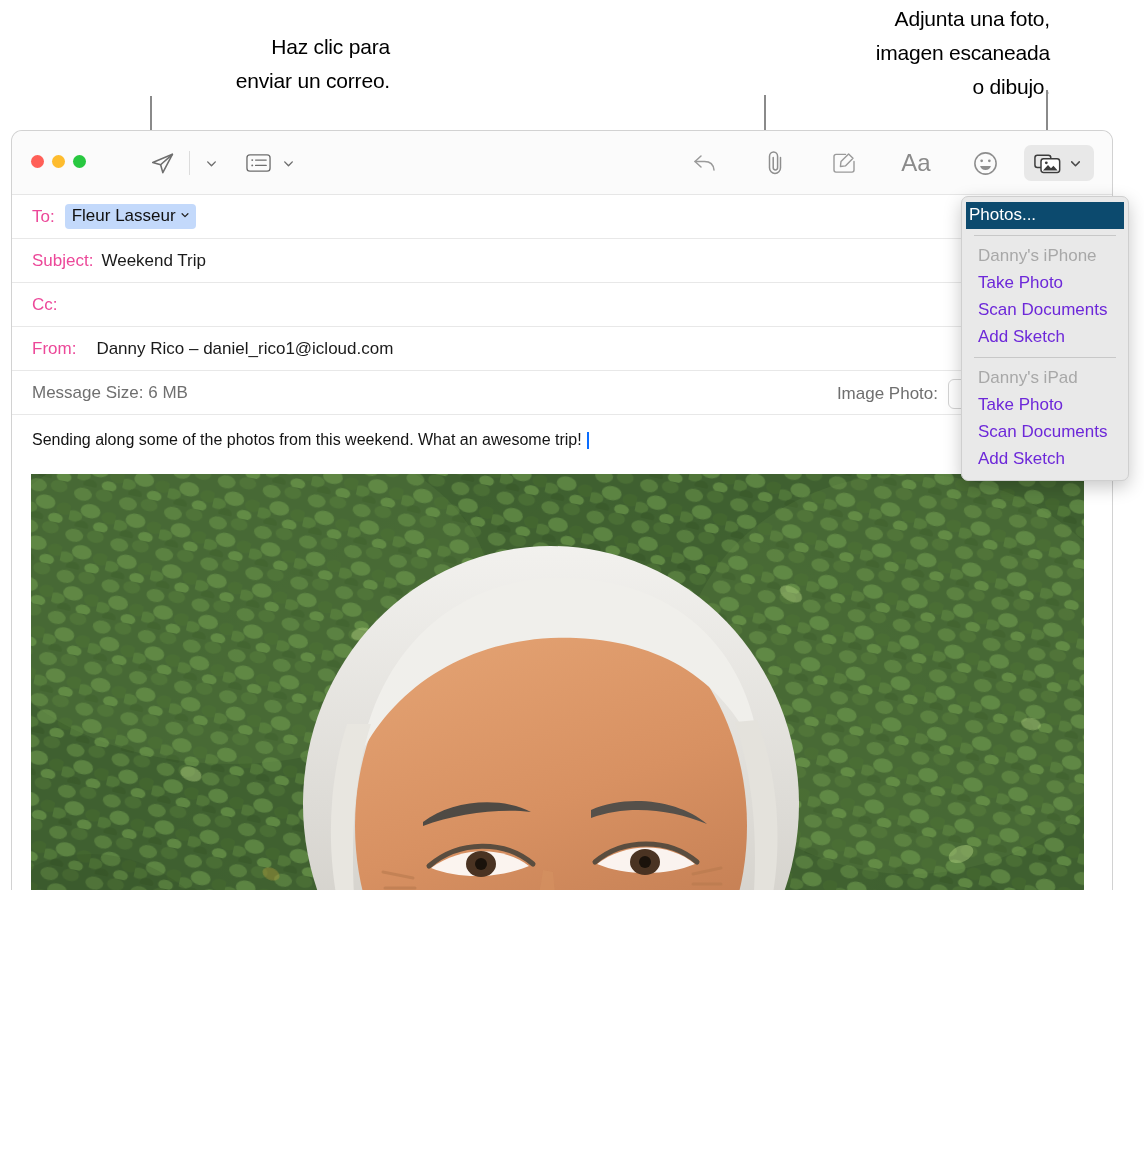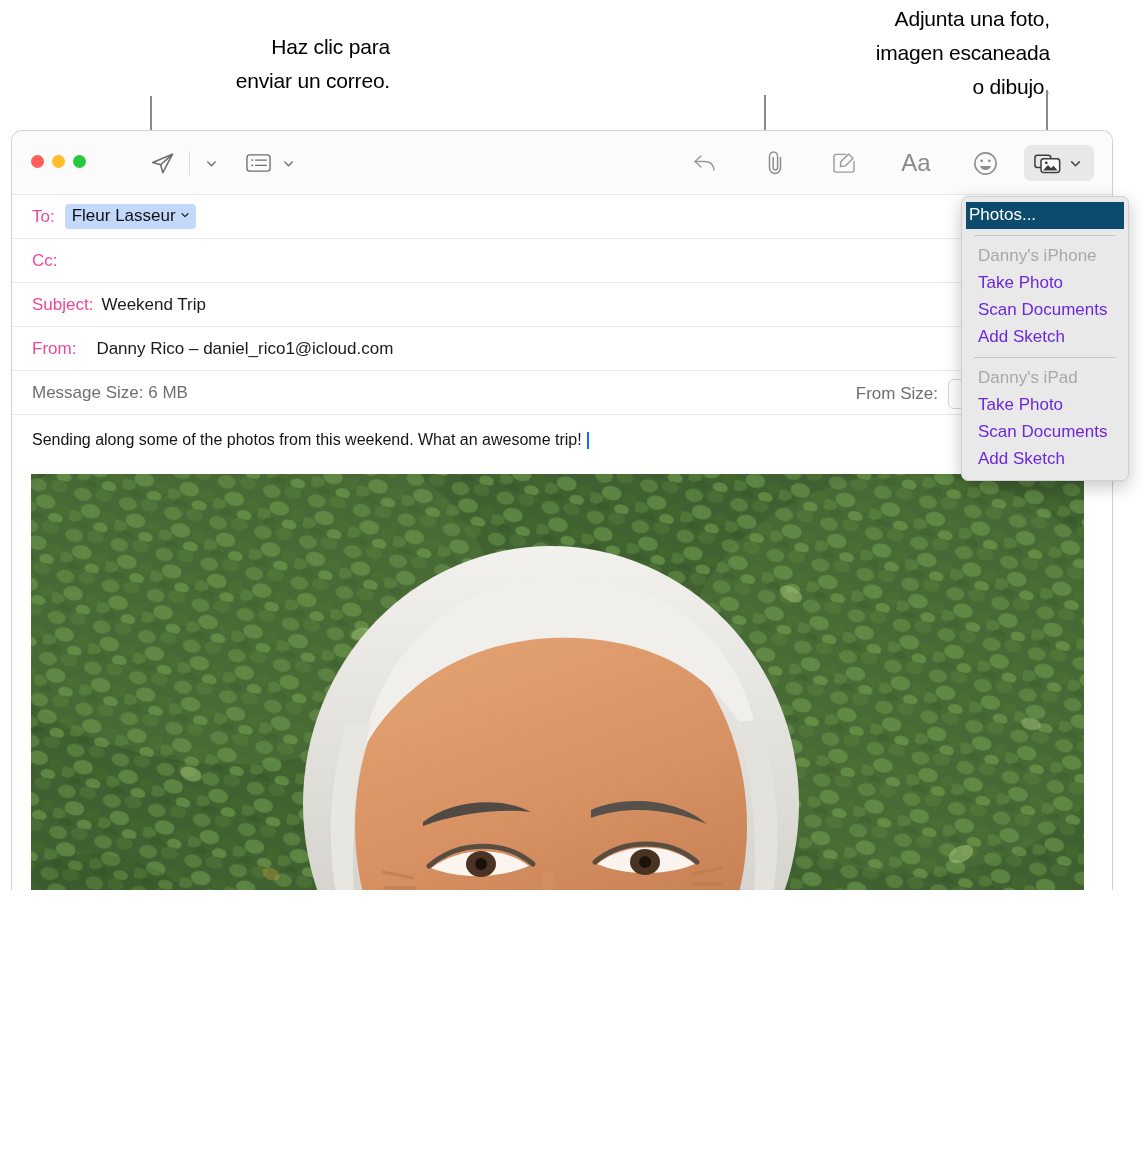--- a/index.html
+++ b/index.html
@@ -354,39 +354,39 @@
       <span class="token">
         <span>Fleur Lasseur</span>
         <span class="chev">
           <svg width="10" height="10" viewBox="0 0 12 12" fill="none" stroke="#222" stroke-width="1.5" stroke-linecap="round" stroke-linejoin="round">
               <path d="M2.5 4.5 6 8 9.5 4.5"></path>
             </svg>
         </span>
       </span>
     </div>
 
+    <div class="field-row" id="row-subject">
+      <span class="field-label">Subject:</span>
+      <span class="field-value">Weekend Trip</span>
+    </div>
+
     <div class="field-row" id="row-cc">
       <span class="field-label">Cc:</span>
       <span class="field-value"></span>
     </div>
 
-    <div class="field-row" id="row-subject">
-      <span class="field-label">Subject:</span>
-      <span class="field-value">Weekend Trip</span>
-    </div>
-
     <div class="field-row" id="row-from">
       <span class="field-label">From:</span>
       <span class="field-value" style="margin-left:20px;">Danny Rico – daniel_rico1@icloud.com</span>
     </div>
 
     <div id="row-size">
       <span id="msg-size">Message Size: 6 MB</span>
       <div id="image-size-wrap">
-        <span id="image-size-label">From Size:</span>
+        <span id="image-size-label">Image Photo:</span>
         <span id="image-size-popup">Actual Size</span>
       </div>
     </div>
 
     <div id="body-area">
       <div id="body-text">
         <span>Sending along some of the photos from this weekend. What an awesome trip!</span>
         <span id="caret"></span>
       </div>
     </div>

